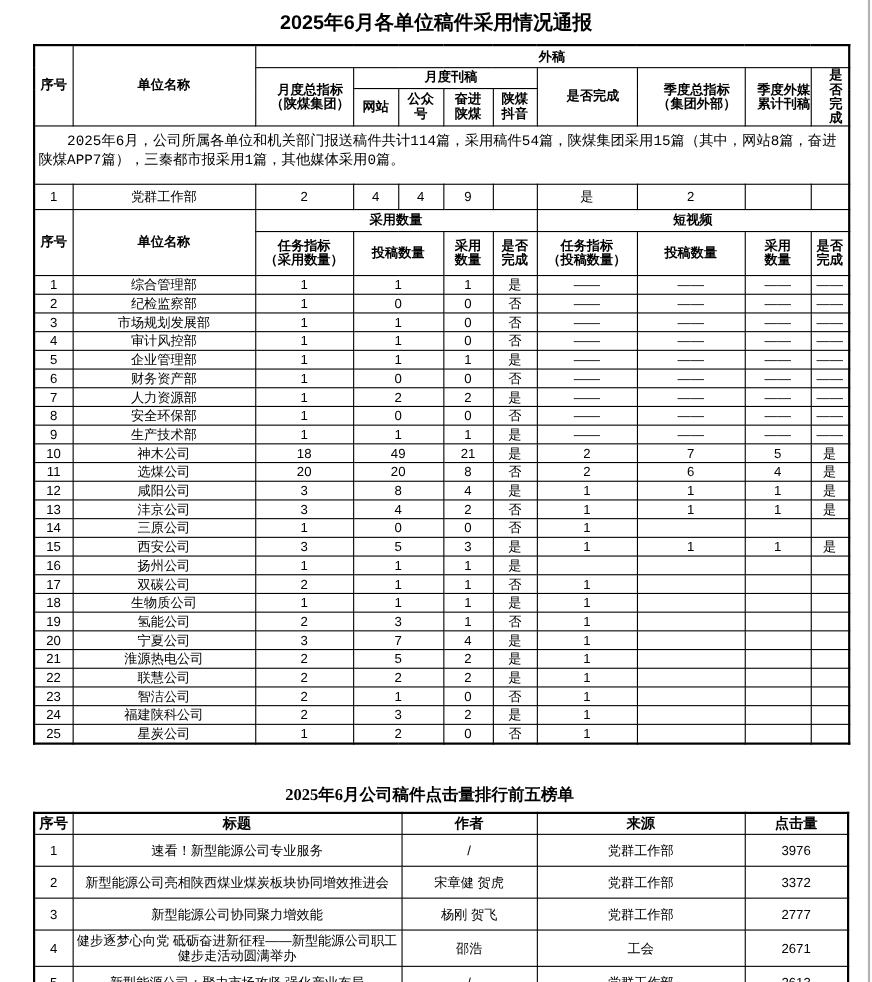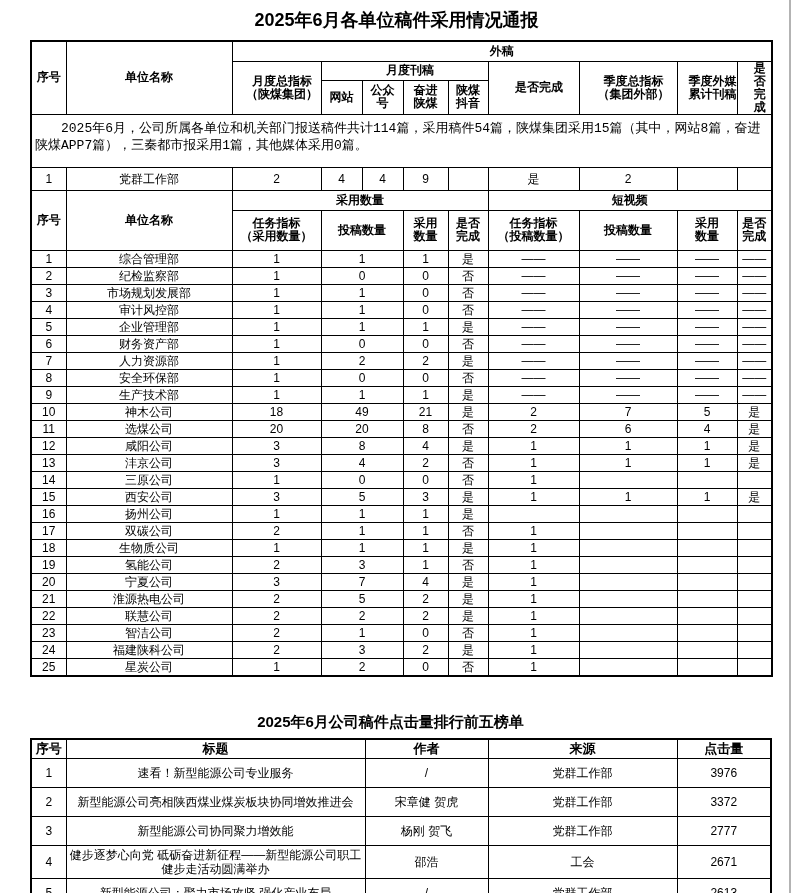--- a/index.html
+++ b/index.html
@@ -16,20 +16,21 @@
     font-size: 18px;
     font-weight: bold;
     text-align: center;
     margin: 8px 0 8px 0;
   }
   .rank-title {
     font-size: 15px;
     font-weight: bold;
     text-align: center;
     margin: 36px 12px 6px 0;
+    font-family: Liberation Serif, serif;
   }
   table {
     border-collapse: collapse;
     table-layout: fixed;
     margin-left: 30px;
     width: 741px;
     border: 2px solid #000;
   }
   th, td {
     border: 1px solid #000;

